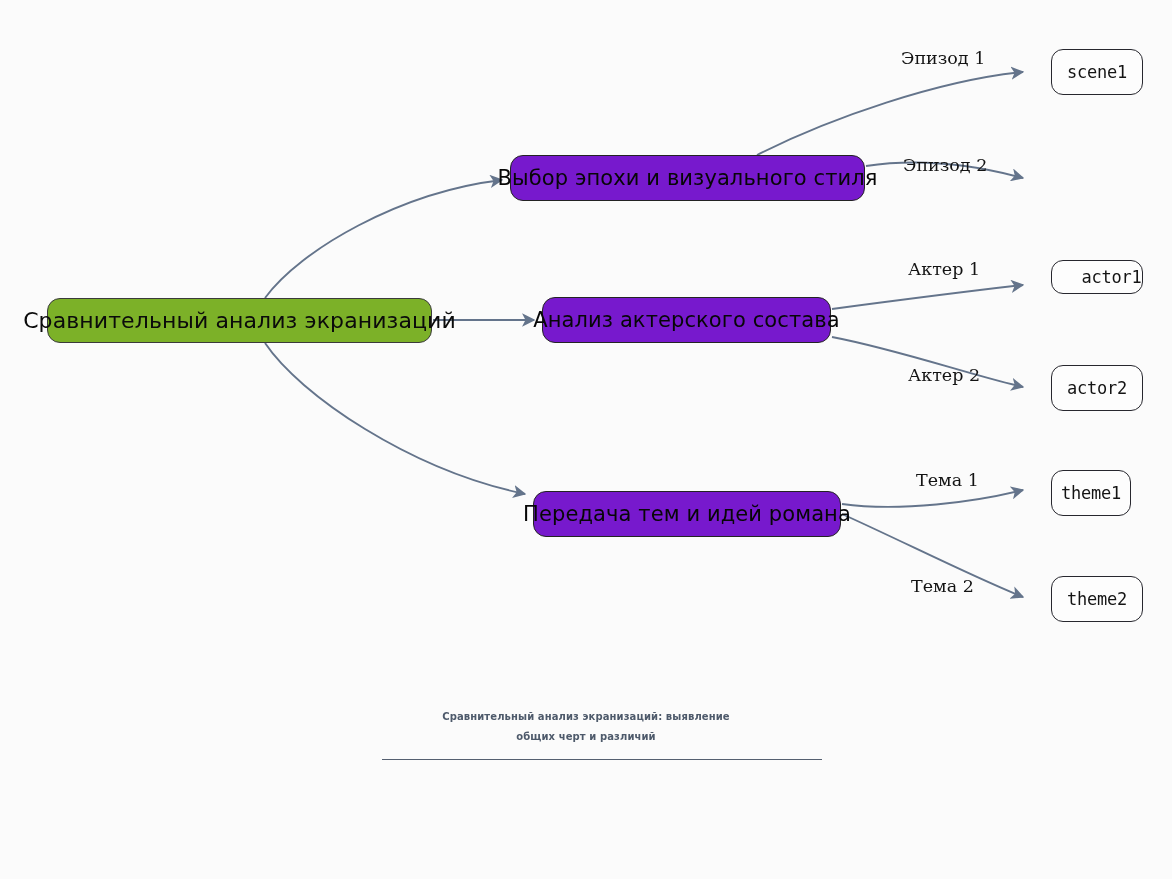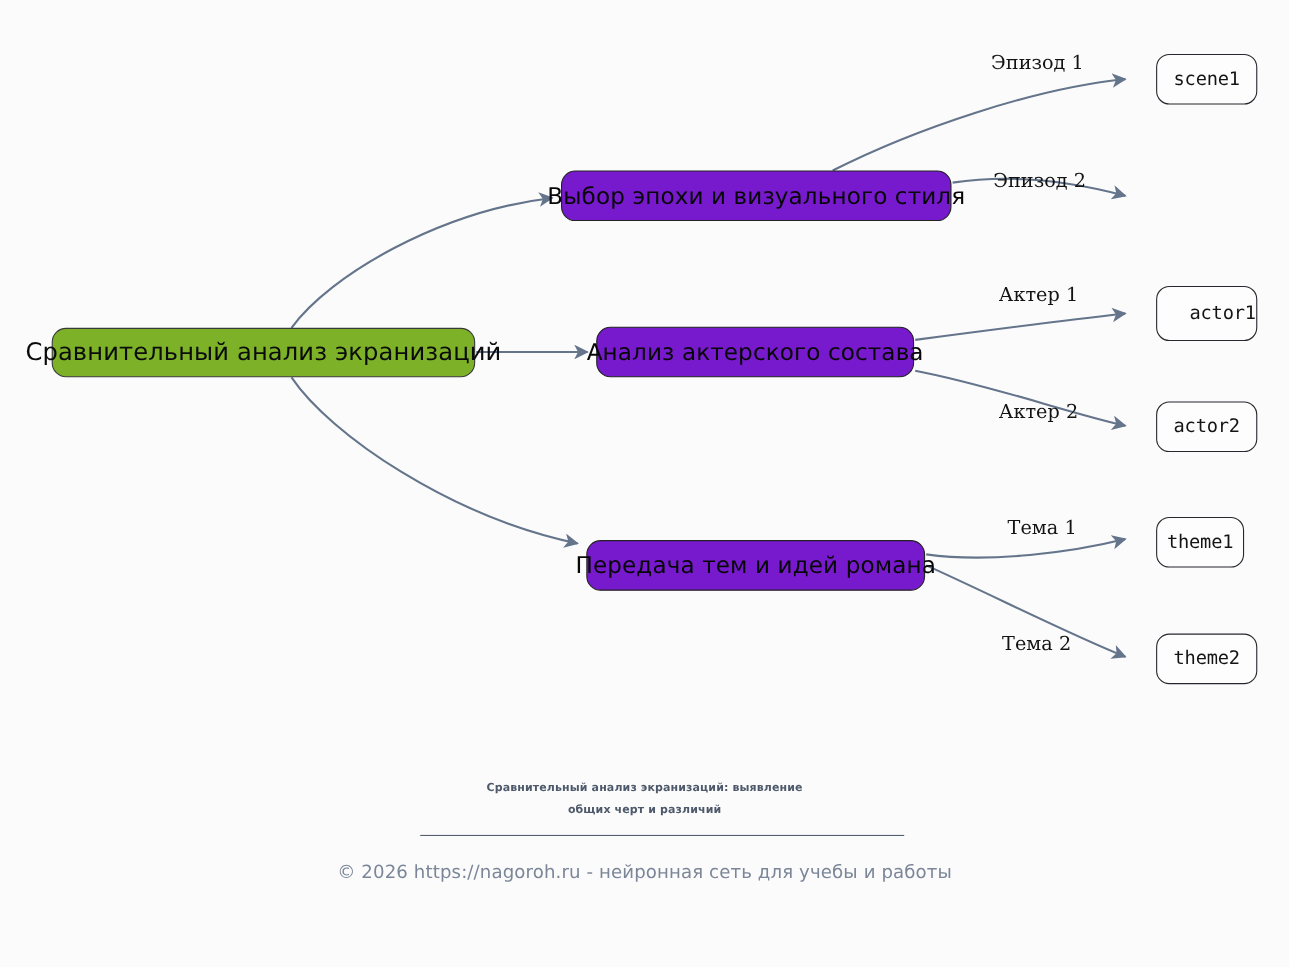--- a/index.html
+++ b/index.html
@@ -159,21 +159,21 @@
 
   <div class="node node-branch" style="left:533px; top:491px; width:308px; height:46px;">
     <span>Передача тем и идей романа</span>
   </div>
 
   <div class="node node-leaf" style="left:1031px; top:49px; width:92px; height:46px;">
     <span>scene1</span>
   </div>
 
 
-  <div class="node node-leaf" style="left:1031px; top:260px; width:92px; height:50px;padding-left:29px;">
+  <div class="node node-leaf" style="left:1031px; top:260px; width:92px; height:34px;padding-left:29px;">
     <span>actor1</span>
   </div>
 
   <div class="node node-leaf" style="left:1031px; top:365px; width:92px; height:46px;">
     <span>actor2</span>
   </div>
 
   <div class="node node-leaf" style="left:1031px; top:470px; width:80px; height:46px;">
     <span>theme1</span>
   </div>
@@ -189,15 +189,14 @@
   <div class="edge-label" style="left:916px; top:470px;">Тема 1</div>
   <div class="edge-label" style="left:911px; top:576px;">Тема 2</div>
 
   <div class="footer footer-title">
     <div>Сравнительный анализ экранизаций: выявление</div>
     <div>общих черт и различий</div>
   </div>
 
   <div class="footer-rule"></div>
 
-  <div class="footer footer-copy">© 2026 https://nagoroh.ru - нейронная сеть для учебы и работы</div>
 
 </div>
 
 </body></html>

